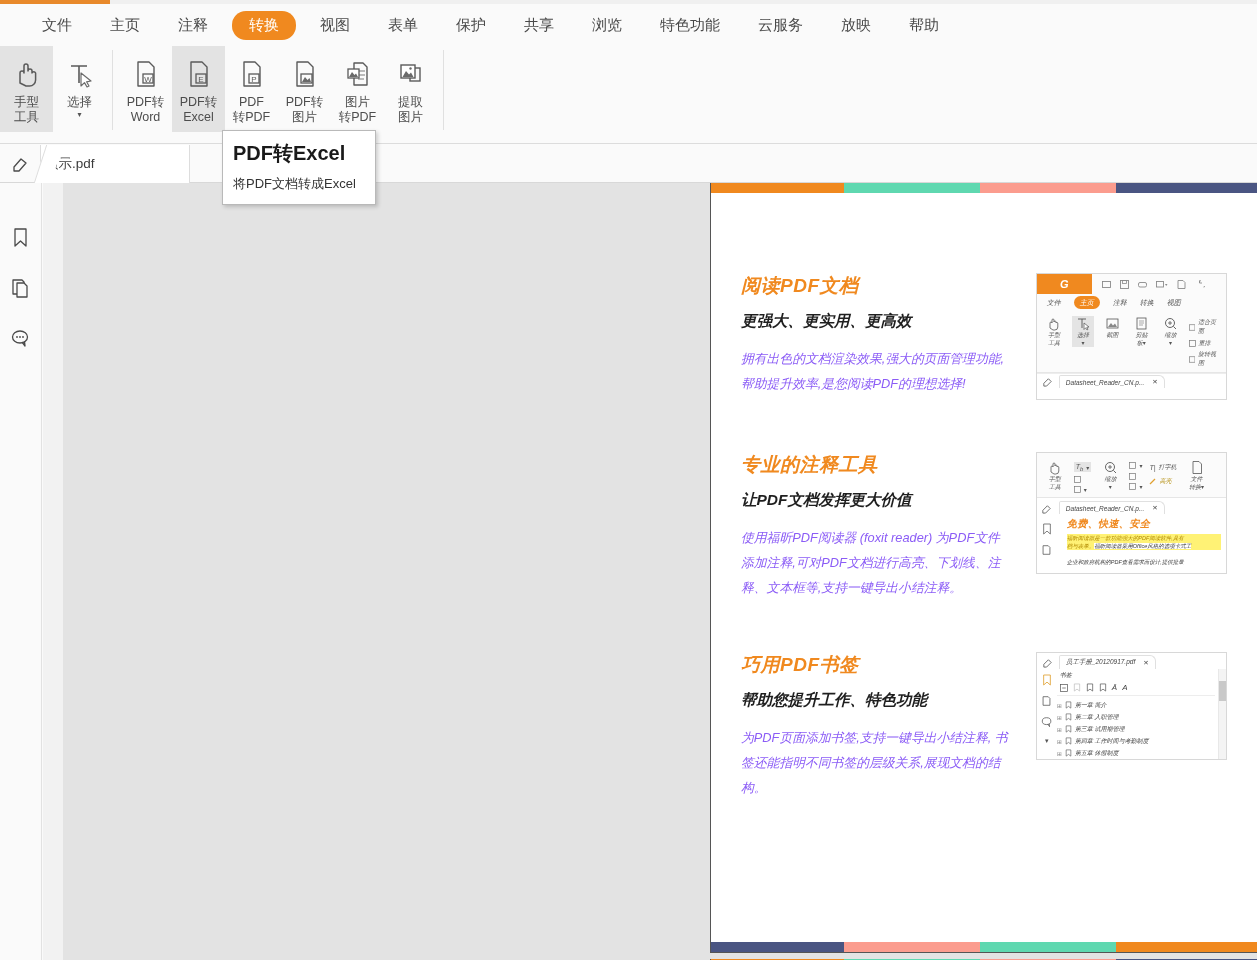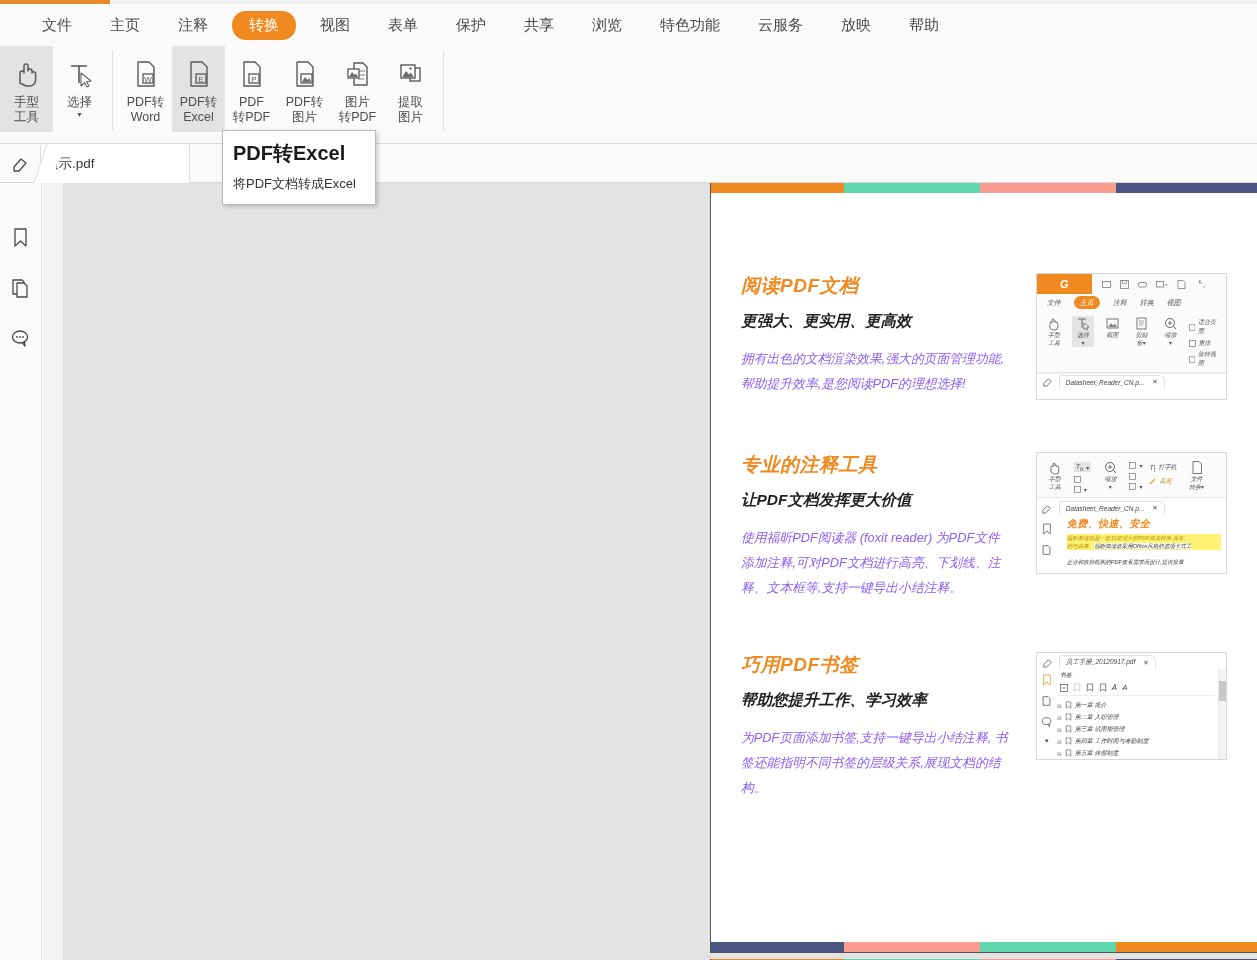--- a/index.html
+++ b/index.html
@@ -572,21 +572,21 @@
                   <span class="mini-p">企业和政府机构的PDF查看需求而设计,提供批量</span>
                 </div>
               </div>
             </div>
           </div>
         </div>
 
         <div class="section">
           <div class="sec-text">
             <div class="sec-h1">巧用PDF书签</div>
-            <div class="sec-h2">帮助您提升工作、学习效率</div>
+            <div class="sec-h2">帮助您提升工作、特色功能</div>
             <div class="sec-p">为PDF页面添加书签,支持一键导出小结注释, 书签还能指明不同书签的层级关系,展现文档的结构。</div>
           </div>
           <div class="sec-shot">
             <div class="mini-tabrow" style="border-top:none;padding-top:2px;">
               <svg width="11" height="11" viewBox="0 0 12 12">
                   <polygon points="2,8 7,3 10,6 5,11 2,11" fill="none" stroke="#555" stroke-width="0.9"></polygon>
                 </svg>
               <span class="mini-tabchip">
                 <span>员工手册_20120917.pdf</span>
                   <span>✕</span>

